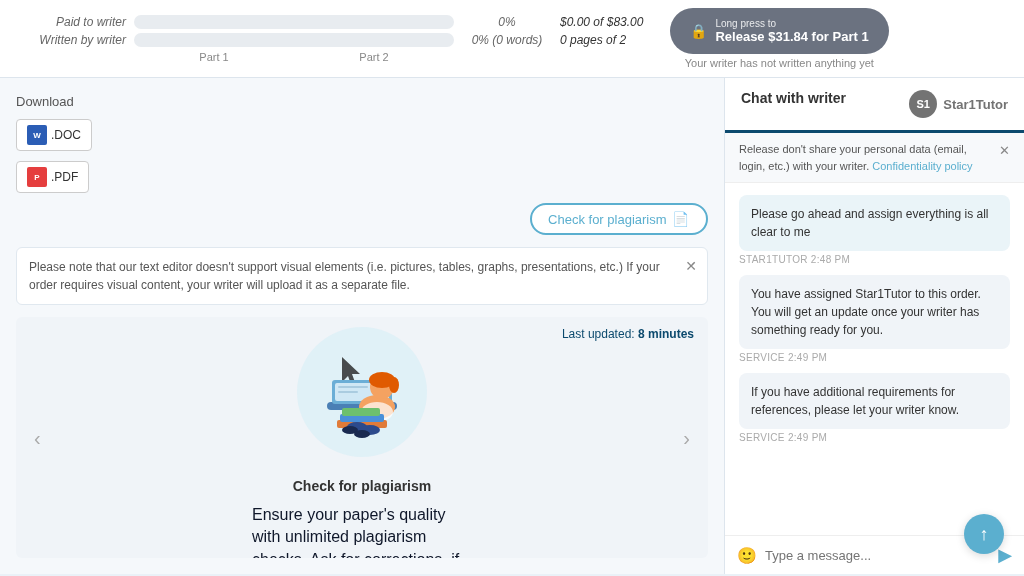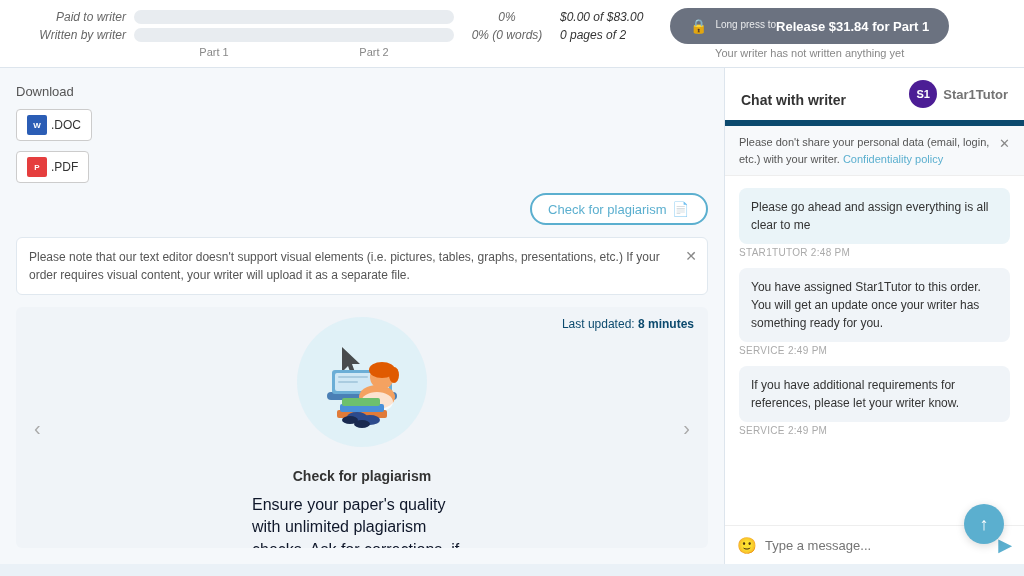--- a/index.html
+++ b/index.html
@@ -84,21 +84,21 @@
       display: flex;
       align-items: center;
       gap: 8px;
       min-width: 200px;
     }
     .release-btn .lock-icon {
       font-size: 14px;
     }
     .release-btn-text {
       display: flex;
-      flex-direction: row;
+      flex-direction: column;
       text-align: left;
     }
     .release-btn-text .small {
       font-size: 10px;
       opacity: 0.85;
     }
     .release-btn-text .main {
       font-size: 13px;
       font-weight: bold;
     }
@@ -304,40 +304,40 @@
     
     .right-panel {
       width: 300px;
       background: #fff;
       border-left: 1px solid #dde5ed;
       display: flex;
       flex-direction: column;
     }
     .chat-header {
       display: flex;
-      align-items: flex-end;
+      align-items: flex-start;
       justify-content: space-between;
       padding: 12px 16px;
-      border-bottom: 6px solid #0c4a6e;
+      border-bottom: 3px solid #0c4a6e;
     }
     .chat-title {
       font-size: 14px;
       font-weight: bold;
       color: #333;
     }
     .writer-avatar {
       display: flex;
       align-items: center;
       gap: 6px;
     }
     .avatar-circle {
       width: 28px;
       height: 28px;
       border-radius: 50%;
-      background: #4c1d95;
+      background: #737373;
       display: flex;
       align-items: center;
       justify-content: center;
       color: #fff;
       font-size: 11px;
       font-weight: bold;
     }
     .writer-name {
       font-size: 13px;
       color: #737373;
@@ -568,21 +568,21 @@
       <div class="writer-avatar">
         <div class="avatar-circle">
           <span>S1</span>
         </div>
         <span class="writer-name">Star1Tutor</span>
       </div>
     </div>
 
     <div class="privacy-notice">
       <span>
-        <span>Please don't share your personal data (email, login, etc.) with your writer.</span>
+        <span>Release don't share your personal data (email, login, etc.) with your writer.</span>
         <a href="#">Confidentiality policy</a>
       </span>
       <span class="privacy-close">✕</span>
     </div>
 
     <div class="chat-messages">
 
       <div>
         <div class="msg-bubble">
           <span>Please go ahead and assign everything is all clear to me</span>

